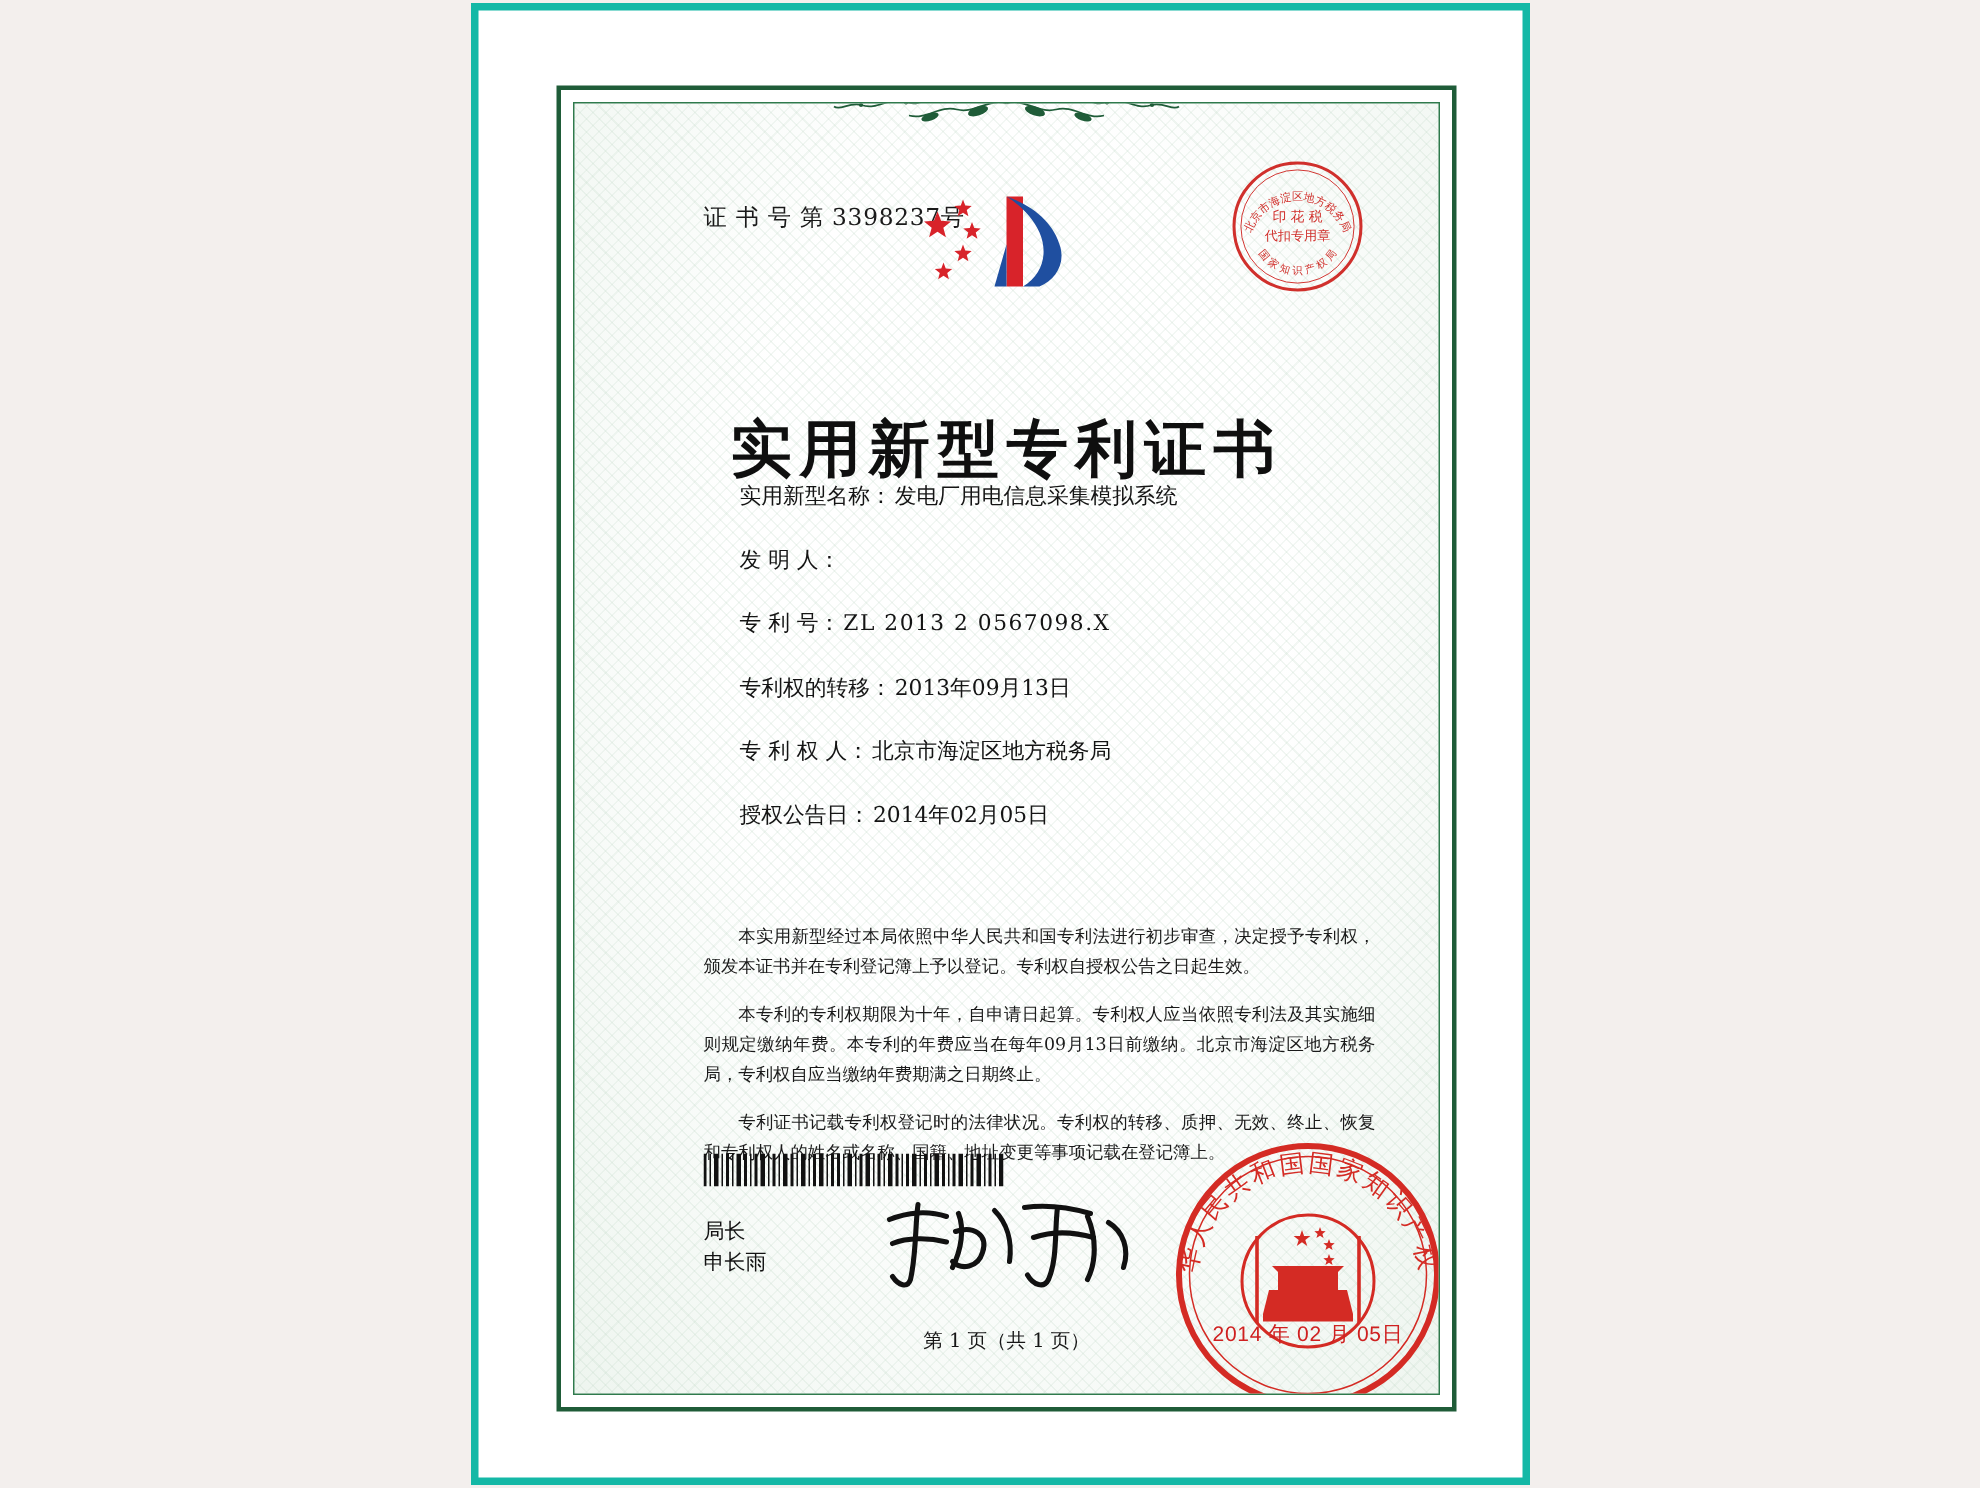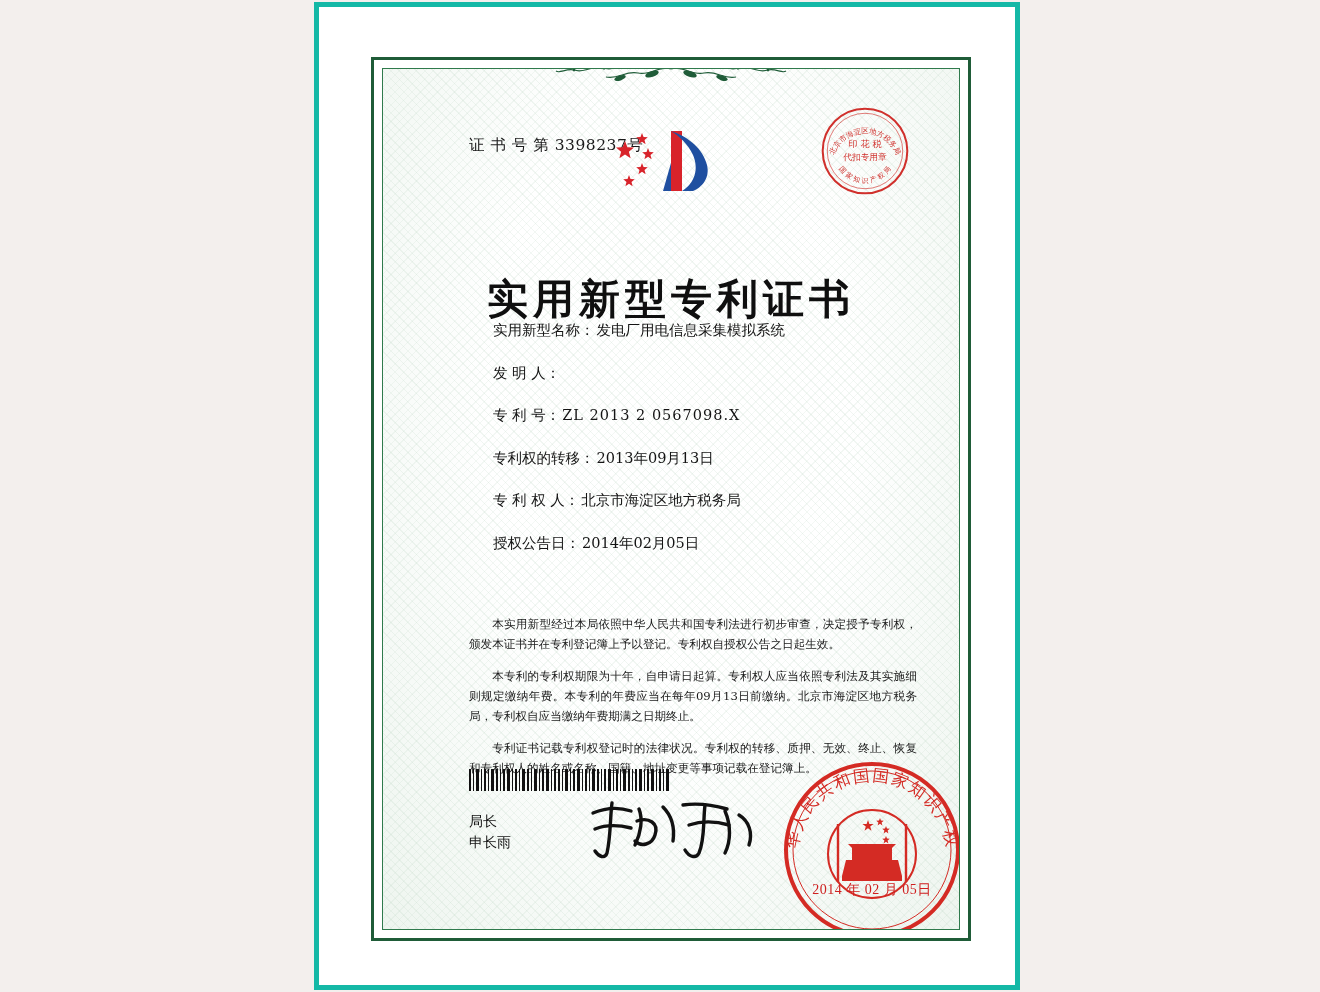--- a/index.html
+++ b/index.html
@@ -201,21 +201,21 @@
     top: 690px;
     width: 182px;
     height: 182px;
   }
   .seal-date {
     position: absolute;
     left: 398px;
     top: 812px;
     width: 182px;
     text-align: center;
-    font-family: Liberation Serif, serif;
+    font-family: Liberation Sans, sans-serif;
     font-size: 14px;
     color: #cf2020;
     letter-spacing: 0.5px;
   }
 
   
   .page-footer {
     position: absolute;
     left: 0;
     right: 0;
@@ -419,17 +419,18 @@
               <polygon points="-4,-34 -2.6,-30 1.6,-30 -1.8,-27.4 -0.5,-23.3 -4,-25.8 -7.5,-23.3 -6.2,-27.4 -9.6,-30 -5.4,-30"></polygon>
               <polygon points="8,-36 9,-33.4 11.8,-33.2 9.6,-31.4 10.4,-28.6 8,-30.2 5.6,-28.6 6.4,-31.4 4.2,-33.2 7,-33.4"></polygon>
               <polygon points="14,-28 15,-25.4 17.8,-25.2 15.6,-23.4 16.4,-20.6 14,-22.2 11.6,-20.6 12.4,-23.4 10.2,-25.2 13,-25.4"></polygon>
               <polygon points="14,-18 15,-15.4 17.8,-15.2 15.6,-13.4 16.4,-10.6 14,-12.2 11.6,-10.6 12.4,-13.4 10.2,-15.2 13,-15.4"></polygon>
             </g>
             <path d="M-34 -30 L-34 28 M34 -30 L34 28" stroke="#d42b24" stroke-width="2.4"></path>
           </g>
         </svg>
         <div class="seal-date">2014 年 02 月 05日</div>
 
+        <div class="page-footer">第 1 页（共 1 页）</div>
 
       </div>
     </div>
   </div>
 </div>
 
 </body></html>

